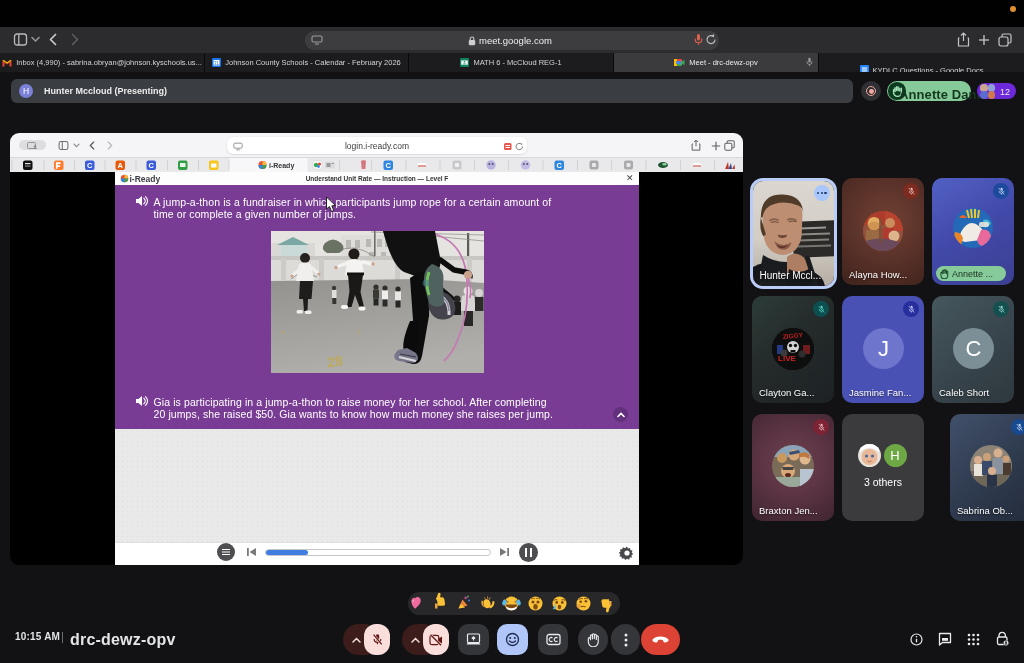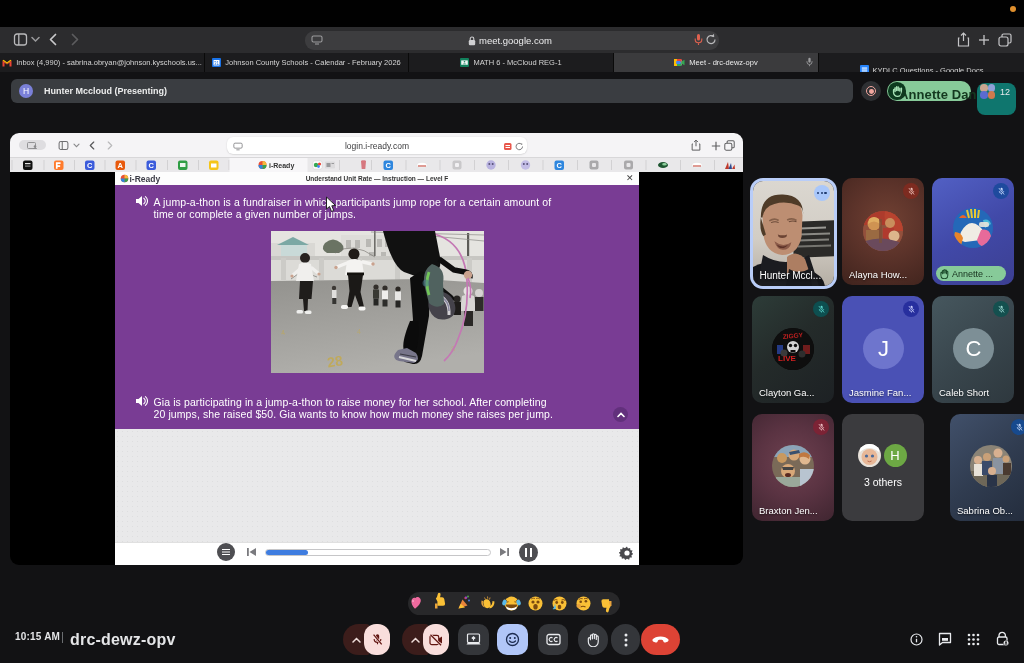--- a/index.html
+++ b/index.html
@@ -146,21 +146,21 @@
 <div class="abs" style="left:869.2px;top:89.2px;width:4.8px;height:4.8px;border-radius:50%;background:#f2a79f;"></div>
 
 <div class="abs" style="left:887px;top:81px;width:84px;height:19.5px;border-radius:10px;background:#87ca99;">
   <div class="abs" style="left:1px;top:1px;width:17.5px;height:17.5px;border-radius:50%;background:#0c3b1f;"></div>
   <svg class="abs" style="left:4.5px;top:4px;" width="11" height="12" viewBox="0 0 12 13">
       <path d="M3.4 7 V3 M5.1 6 V1.8 M6.8 6 V2.2 M8.5 6.6 V3.4 M3.4 7 V5.6 a0.85 0.85 0 0 0 -1.7 0 V8 a4.3 4.3 0 0 0 8.6 0 V3.4" fill="none" stroke="#a5e2b5" stroke-width="1.5" stroke-linecap="round" stroke-linejoin="round"></path>
     </svg>
   <div class="abs" style="left:12px;top:5.5px;font-size:13px;font-weight:bold;color:#14391f;white-space:nowrap;letter-spacing:.1px;">Annette Daniels</div>
 </div>
 
-<div class="abs" style="left:977px;top:83px;width:39px;height:32px;border-radius:8px;background:#0f766e;">
+<div class="abs" style="left:977px;top:83px;width:39px;height:16px;border-radius:8px;background:#6d28d9;">
   <div class="abs" style="left:3px;top:1px;width:7.5px;height:7.5px;border-radius:50%;background:#c9a58f;"></div>
   <div class="abs" style="left:10.5px;top:1px;width:7.5px;height:7.5px;border-radius:50%;background:#8fa0d8;"></div>
   <div class="abs" style="left:3px;top:8px;width:7.5px;height:7.5px;border-radius:50%;background:#5b6bd0;"></div>
   <div class="abs" style="left:10.5px;top:8px;width:7.5px;height:7.5px;border-radius:50%;background:#cf7a4e;"></div>
   <div class="abs" style="left:23px;top:4px;font-size:9px;color:#e8eaed;">12</div>
 </div>
 <div class="abs" id="pwin">
   <div class="abs" id="ptoolbar">
     <div class="abs" style="left:9px;top:7px;width:27px;height:10px;border-radius:5px;background:#dedde0;"></div>
     <svg class="abs" style="left:17px;top:8.5px;" width="11" height="7" viewBox="0 0 11 7">

